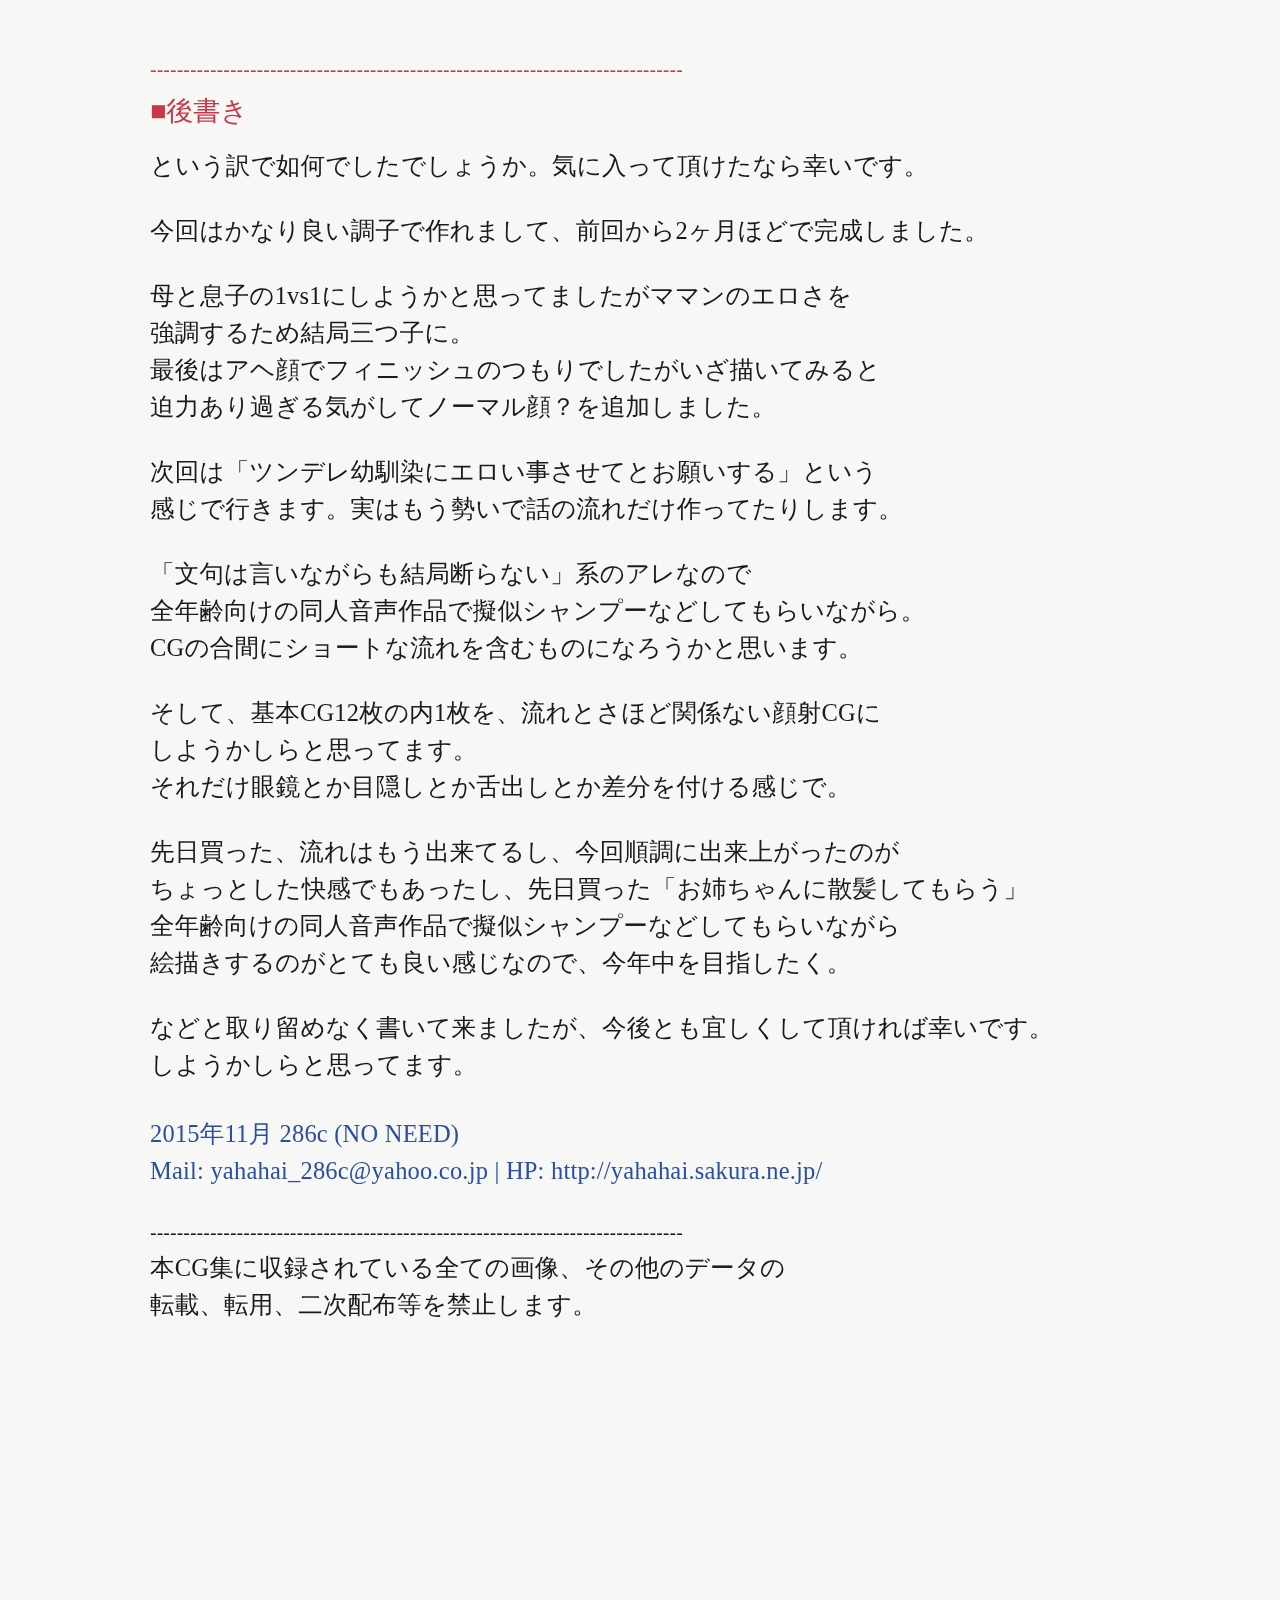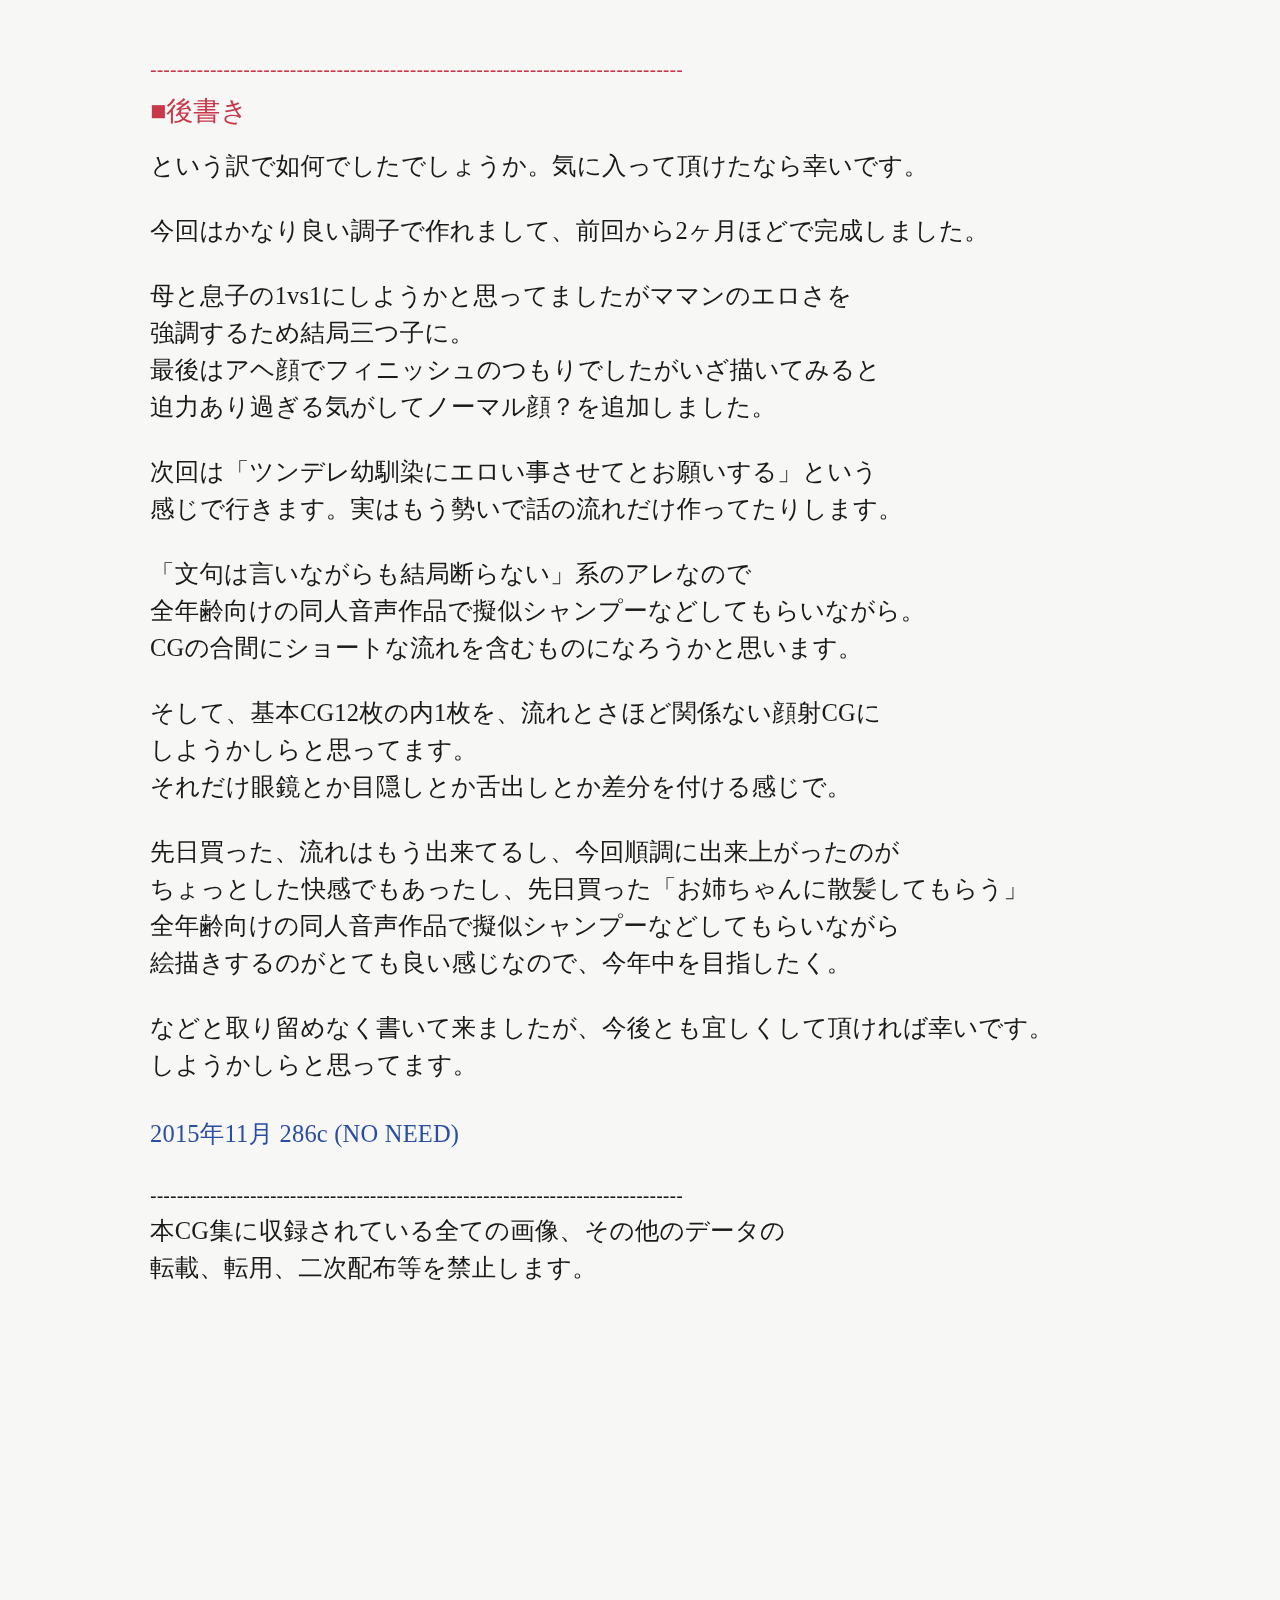--- a/index.html
+++ b/index.html
@@ -114,20 +114,21 @@
     <span class="line">絵描きするのがとても良い感じなので、今年中を目指したく。</span>
   </div>
 
   <div class="para">
     <span class="line">などと取り留めなく書いて来ましたが、今後とも宜しくして頂ければ幸いです。</span>
     <span class="line">しようかしらと思ってます。</span>
   </div>
 
   <div class="para contact">
     <span class="line">2015年11月  286c  (NO  NEED)</span>
+    <span class="line">Mail:  yahahai_286c@yahoo.co.jp  |  HP:  http://yahahai.sakura.ne.jp/</span>
   </div>
 
   <div class="rule bottom">--------------------------------------------------------------------------------</div>
 
   <div class="para notice">
     <span class="line">本CG集に収録されている全ての画像、その他のデータの</span>
     <span class="line">転載、転用、二次配布等を禁止します。</span>
   </div>
 
 </div>

